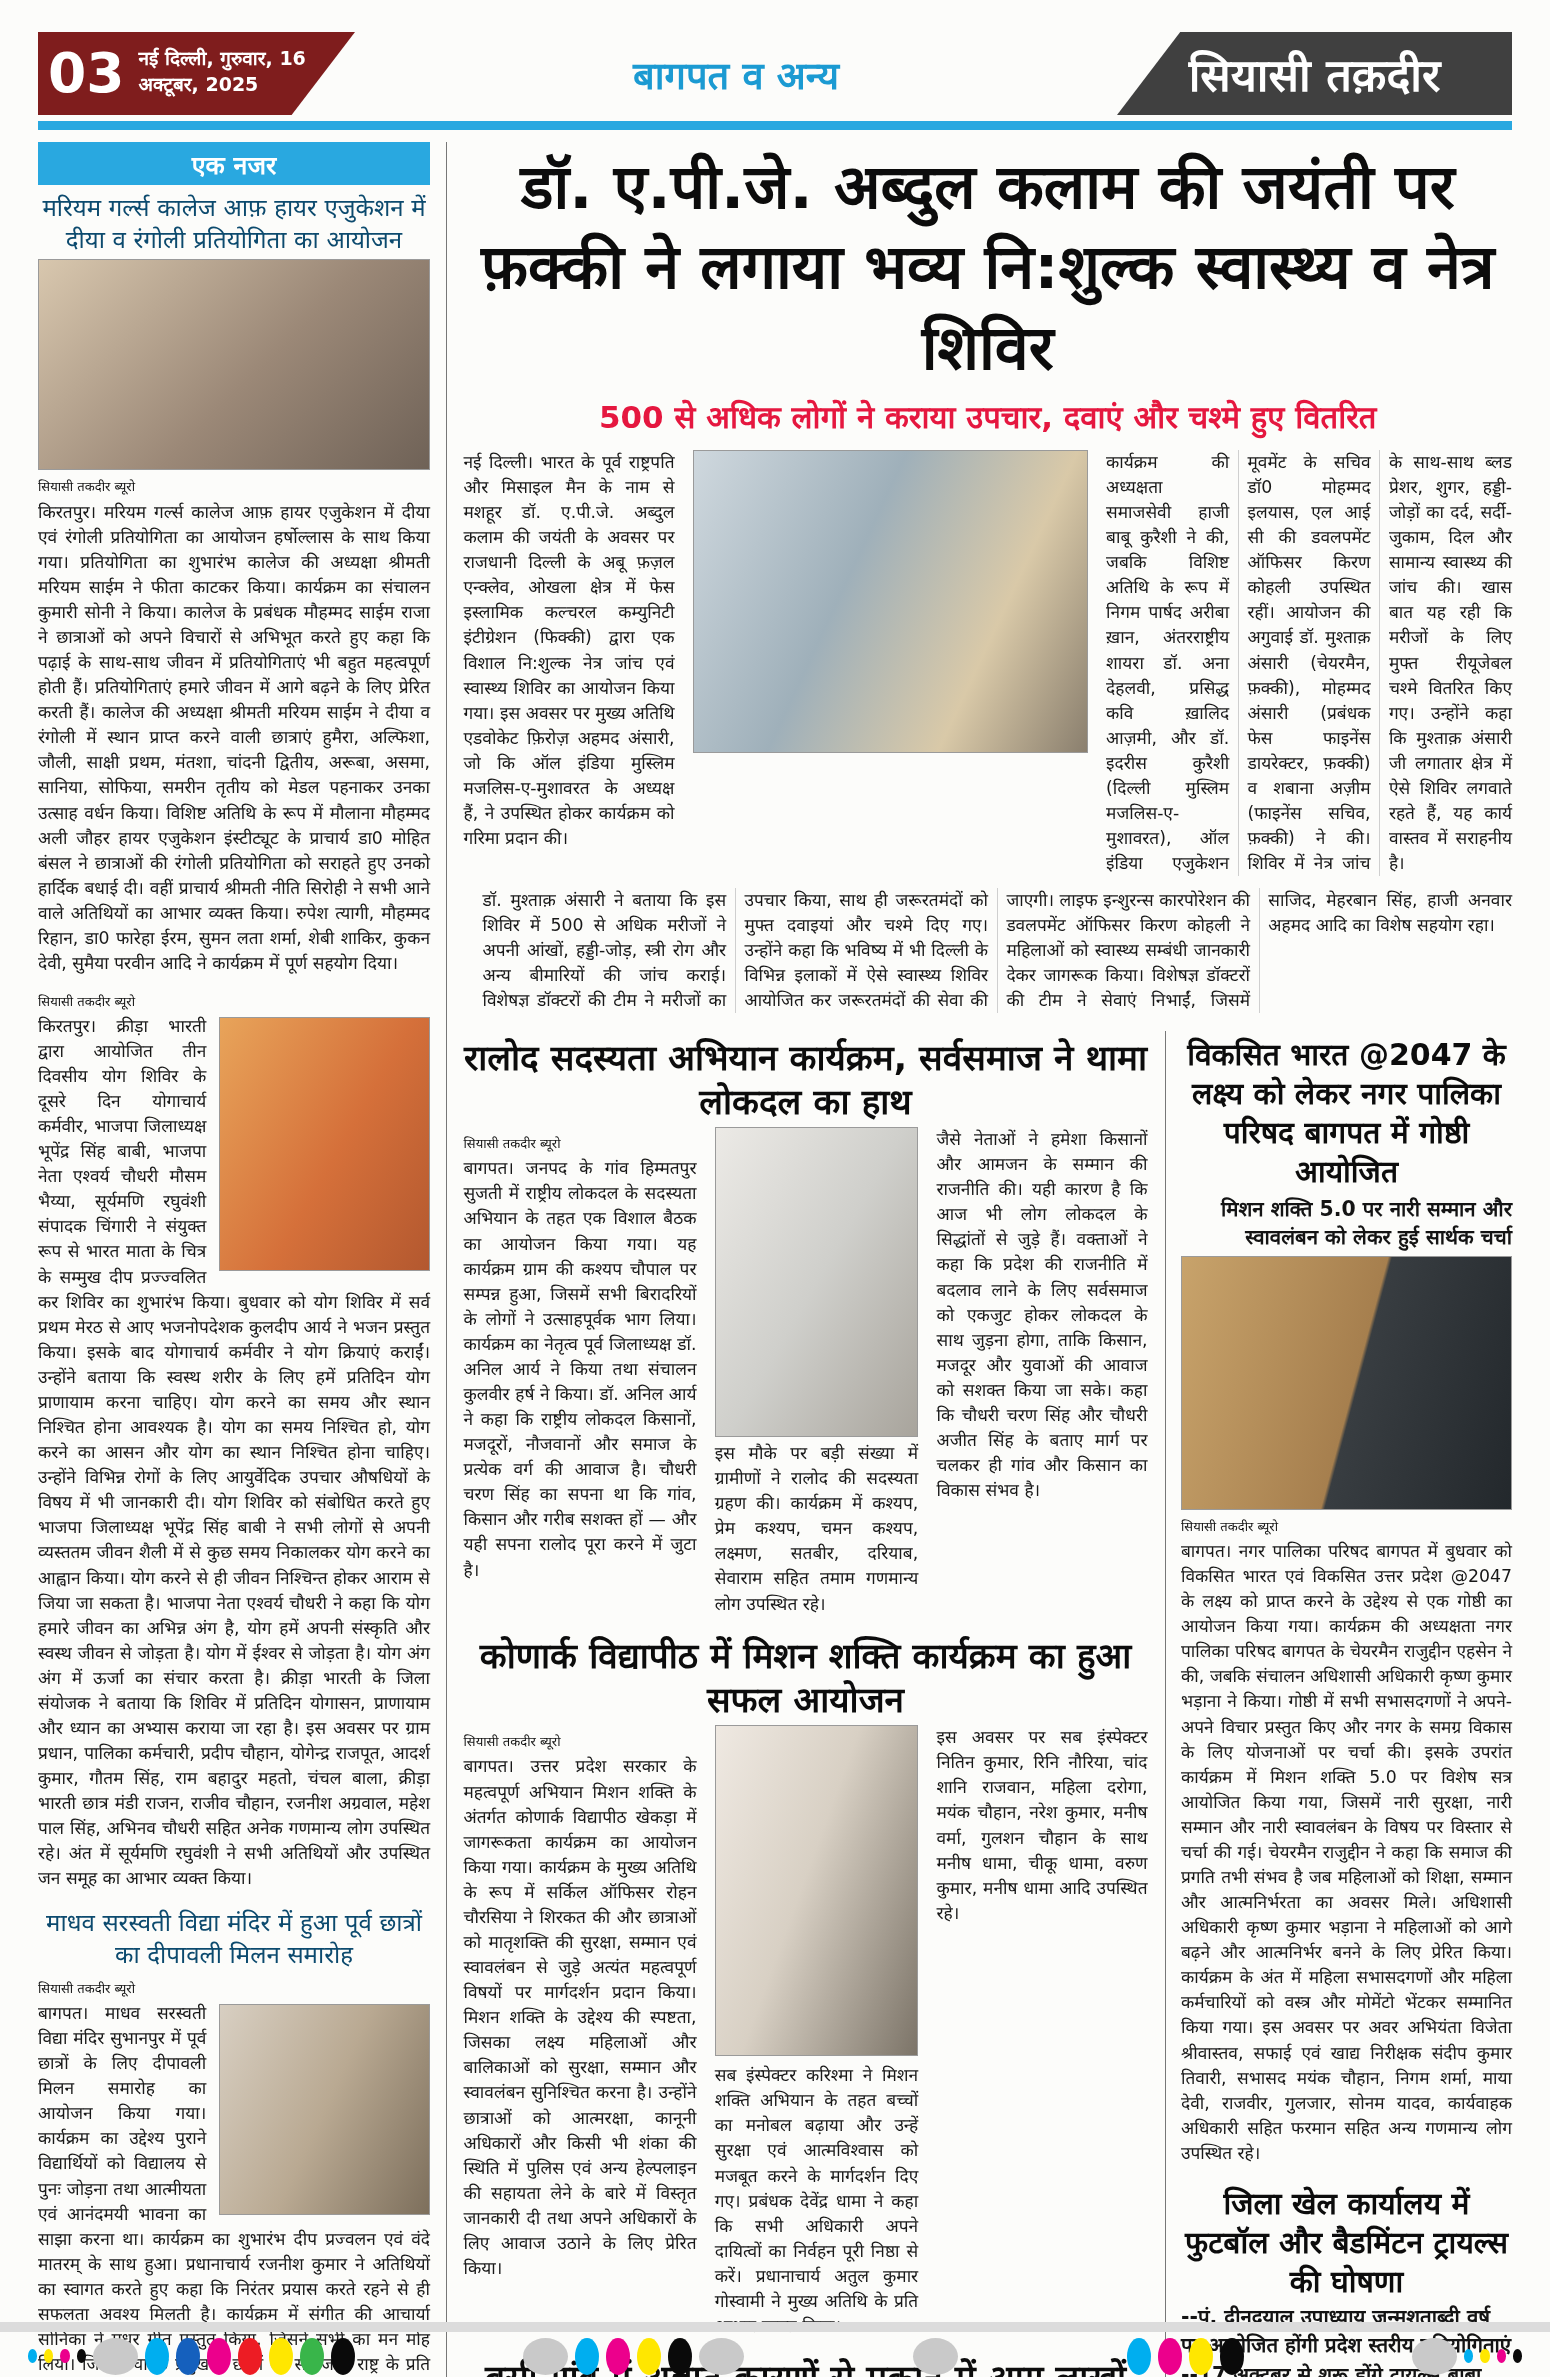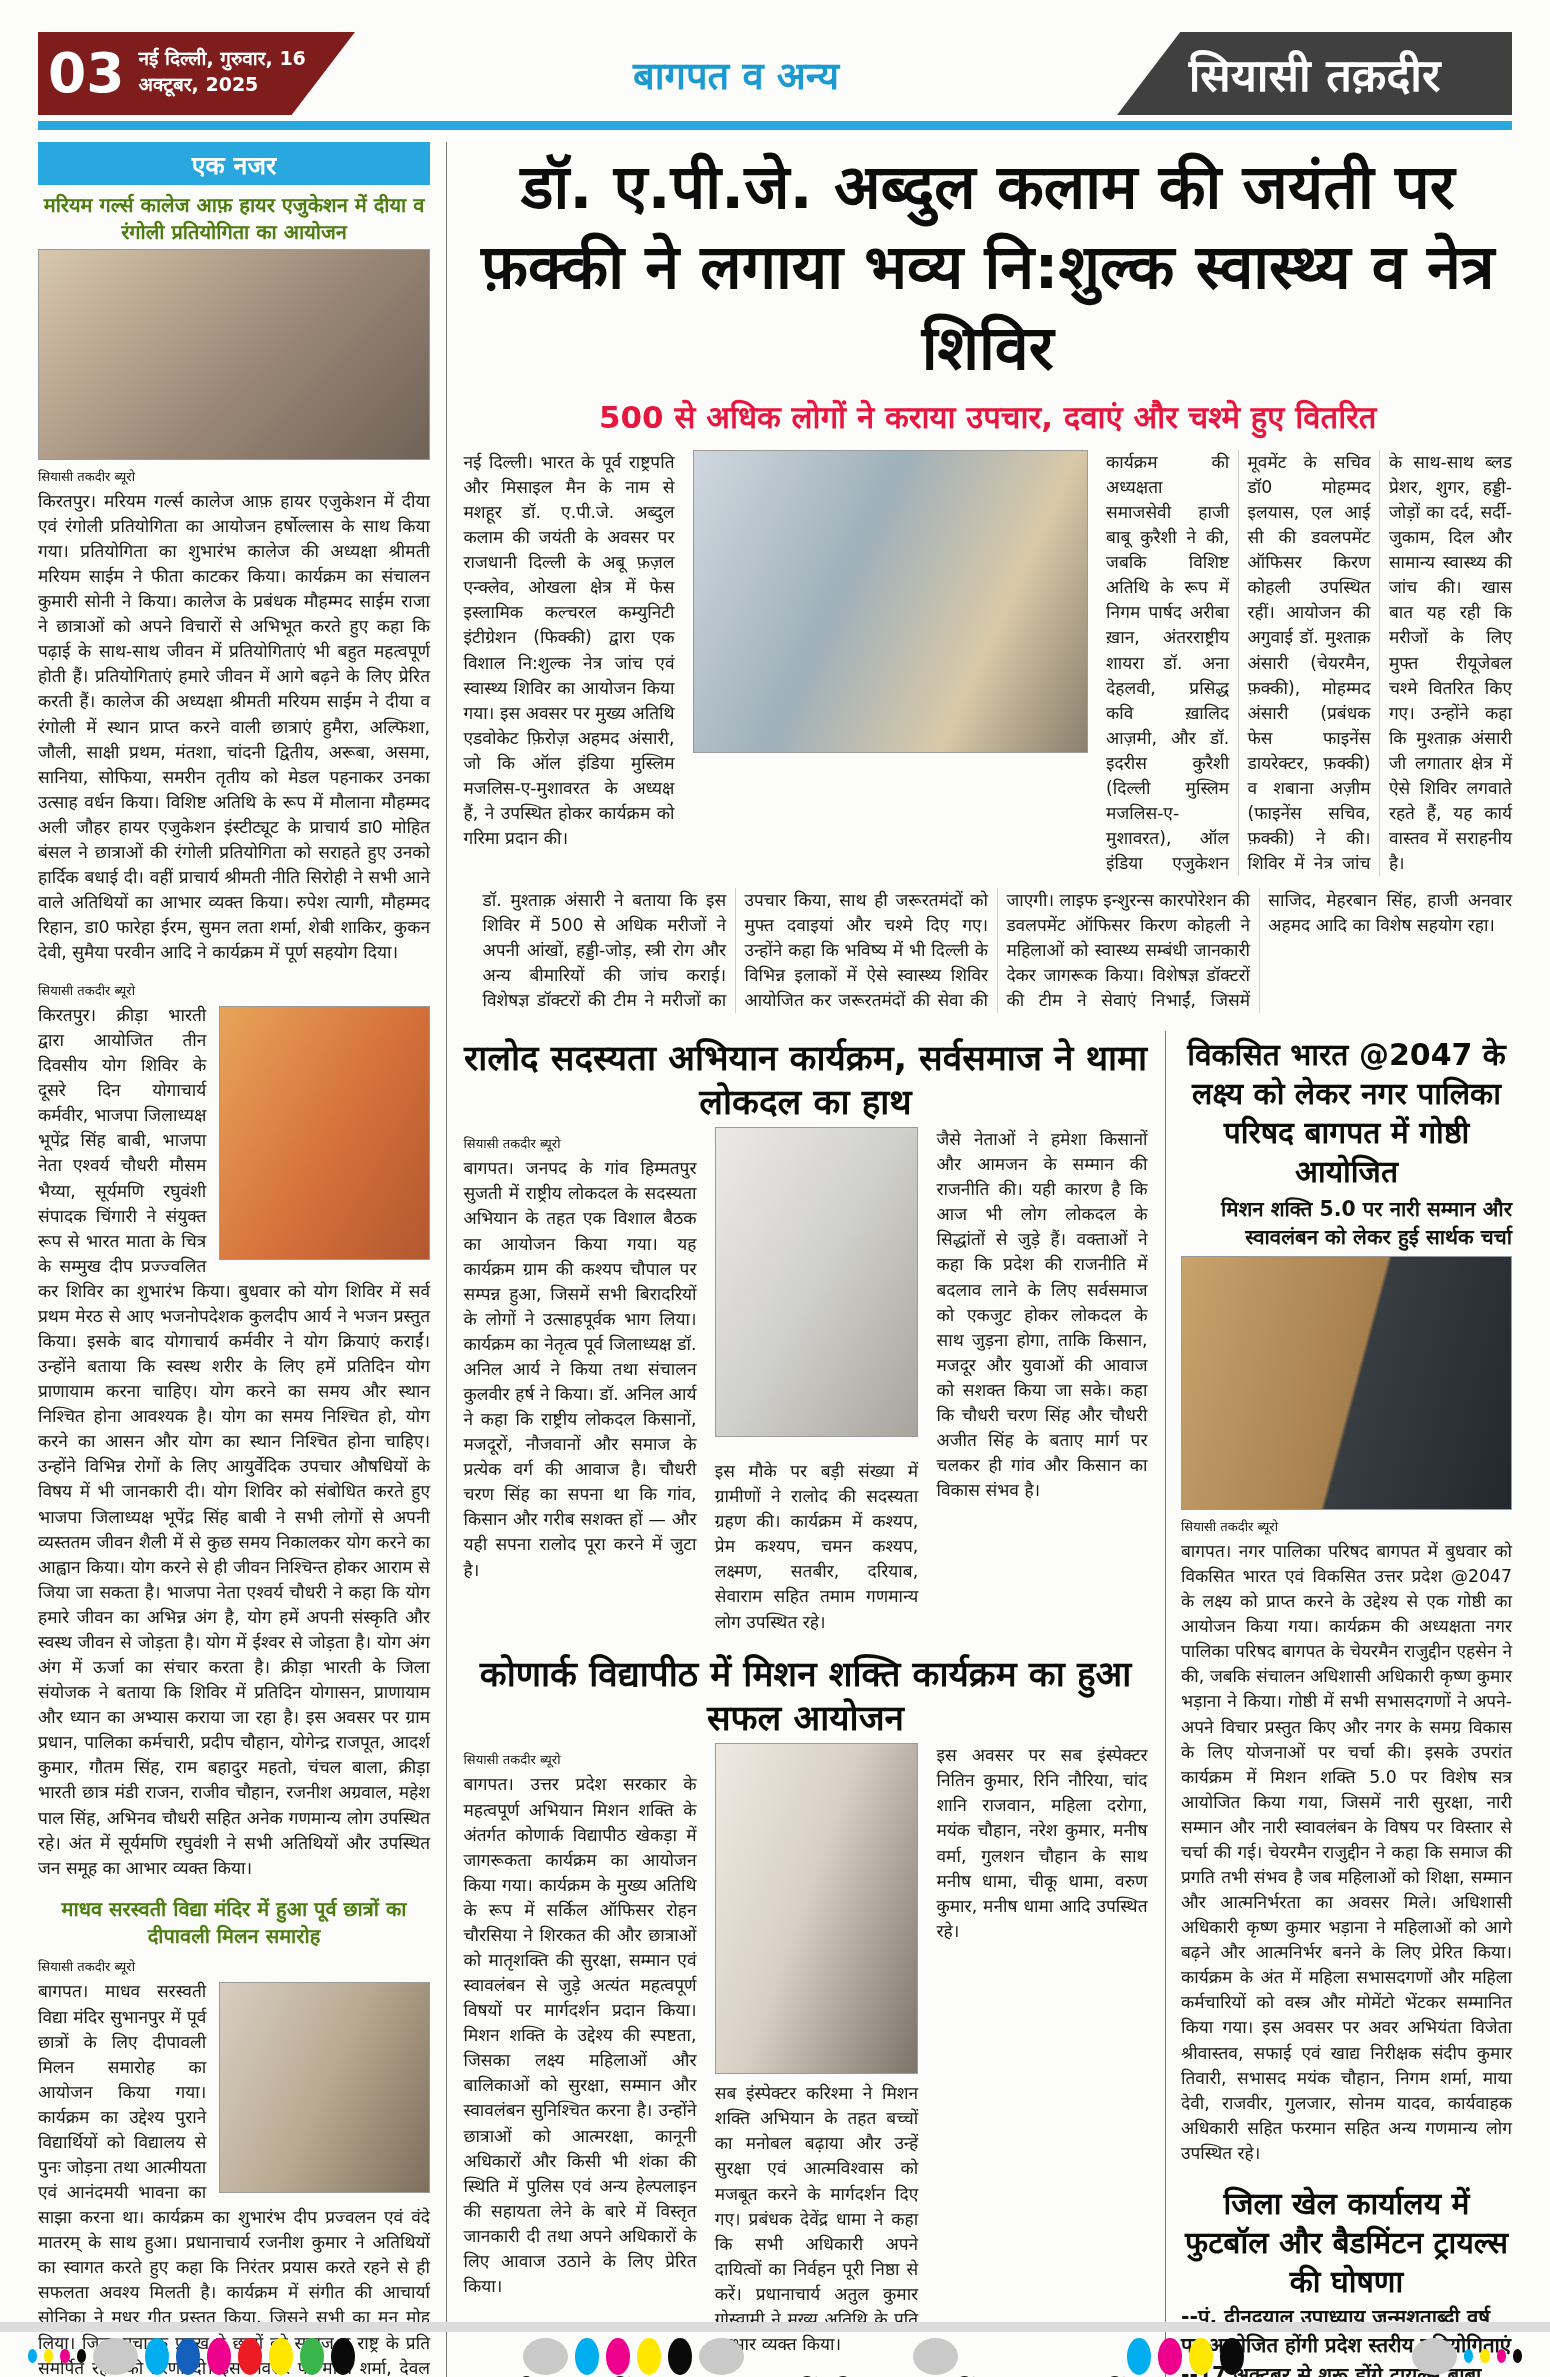--- a/index.html
+++ b/index.html
@@ -24,21 +24,21 @@
   .mid-right{display:flex;margin-top:18.3px;}
   .mid{flex:1;border-right:0.7px solid #777;padding-right:17px;min-width:0;}
   .rightcol{width:331px;flex:0 0 331px;padding-left:15.5px;}
   
   .body{font-size:17.3px;line-height:1.45;text-align:justify;color:#181818;}
   .byline{text-align:left;font-size:13px;font-weight:400;margin:7px 0 4.2px;}
   .h-lead{font-size:61px;line-height:1.32;font-weight:800;text-align:center;margin:4.2px 0 2.8px;color:#0c0c0c;}
   .red-sub{color:#e5173f;font-size:31px;font-weight:800;text-align:center;margin:7px 0 12.7px;}
   .h-mid{font-size:35px;line-height:1.25;font-weight:800;text-align:center;margin:5.6px 0 2.8px;color:#0c0c0c;}
   .h-side{font-size:30px;line-height:1.3;font-weight:800;text-align:center;margin:4.2px 0 1.4px;color:#0c0c0c;}
-  .h-left{font-size:20px;line-height:1.35;font-weight:700;text-align:center;margin:7px 0 2.8px;color:#4d7c0f;}
+  .h-left{font-size:24px;line-height:1.35;font-weight:400;text-align:center;margin:7px 0 2.8px;color:#0c4a6e;}
   .sub-center{font-size:20.4px;font-weight:700;text-align:right;margin:2.8px 0 5.6px;}
   .bullet{font-size:20.4px;font-weight:700;line-height:1.4;margin:1.4px 0;}
   
   .ph{width:100%;border:0.7px solid #9a9a9a;box-sizing:border-box;}
   .ph-group{height:211px;background:linear-gradient(135deg,#d8c7ae,#9b8877 55%,#6f6257);}
   .ph-yoga{height:254px;background:linear-gradient(120deg,#e8a45a,#d5703a 55%,#b3582f);}
   .ph-lead{height:303px;background:linear-gradient(115deg,#cfd8de,#9fb0ba 40%,#d9c9a8 72%,#8a7f6e);}
   .ph-rld{height:310px;background:linear-gradient(120deg,#eceae6,#cfcfcb 50%,#a8a49c);}
   .ph-konark{height:331px;background:linear-gradient(110deg,#efe9e2,#d8d0c4 45%,#7c7468);}
   .ph-vikasit{height:254px;background:linear-gradient(105deg,#c8a36b,#a67f4e 52%,#383d41 53%,#23282c);}
@@ -130,21 +130,21 @@
 
           <div>
             <div class="h-mid">रालोद सदस्यता अभियान कार्यक्रम, सर्वसमाज ने थामा लोकदल का हाथ</div>
             <div class="row3">
               <div>
                 <div class="byline">सियासी तकदीर ब्यूरो</div>
                 <div class="body">बागपत। जनपद के गांव हिम्मतपुर सुजती में राष्ट्रीय लोकदल के सदस्यता अभियान के तहत एक विशाल बैठक का आयोजन किया गया। यह कार्यक्रम ग्राम की कश्यप चौपाल पर सम्पन्न हुआ, जिसमें सभी बिरादरियों के लोगों ने उत्साहपूर्वक भाग लिया। कार्यक्रम का नेतृत्व पूर्व जिलाध्यक्ष डॉ. अनिल आर्य ने किया तथा संचालन कुलवीर हर्ष ने किया। डॉ. अनिल आर्य ने कहा कि राष्ट्रीय लोकदल किसानों, मजदूरों, नौजवानों और समाज के प्रत्येक वर्ग की आवाज है। चौधरी चरण सिंह का सपना था कि गांव, किसान और गरीब सशक्त हों — और यही सपना रालोद पूरा करने में जुटा है।</div>
               </div>
               <div>
                 <div class="ph ph-rld"></div>
-                <div class="body" style="margin-top:22px;">इस मौके पर बड़ी संख्या में ग्रामीणों ने रालोद की सदस्यता ग्रहण की। कार्यक्रम में कश्यप, प्रेम कश्यप, चमन कश्यप, लक्ष्मण, सतबीर, दरियाब, सेवाराम सहित तमाम गणमान्य लोग उपस्थित रहे।</div>
+                <div class="body" style="margin-top:4px;">इस मौके पर बड़ी संख्या में ग्रामीणों ने रालोद की सदस्यता ग्रहण की। कार्यक्रम में कश्यप, प्रेम कश्यप, चमन कश्यप, लक्ष्मण, सतबीर, दरियाब, सेवाराम सहित तमाम गणमान्य लोग उपस्थित रहे।</div>
               </div>
               <div class="body">जैसे नेताओं ने हमेशा किसानों और आमजन के सम्मान की राजनीति की। यही कारण है कि आज भी लोग लोकदल के सिद्धांतों से जुड़े हैं। वक्ताओं ने कहा कि प्रदेश की राजनीति में बदलाव लाने के लिए सर्वसमाज को एकजुट होकर लोकदल के साथ जुड़ना होगा, ताकि किसान, मजदूर और युवाओं की आवाज को सशक्त किया जा सके। कहा कि चौधरी चरण सिंह और चौधरी अजीत सिंह के बताए मार्ग पर चलकर ही गांव और किसान का विकास संभव है।</div>
             </div>
           </div>
 
           <div style="margin-top:18.3px;">
             <div class="h-mid">कोणार्क विद्यापीठ में मिशन शक्ति कार्यक्रम का हुआ सफल आयोजन</div>
             <div class="row3">
               <div>
                 <div class="byline">सियासी तकदीर ब्यूरो</div>

